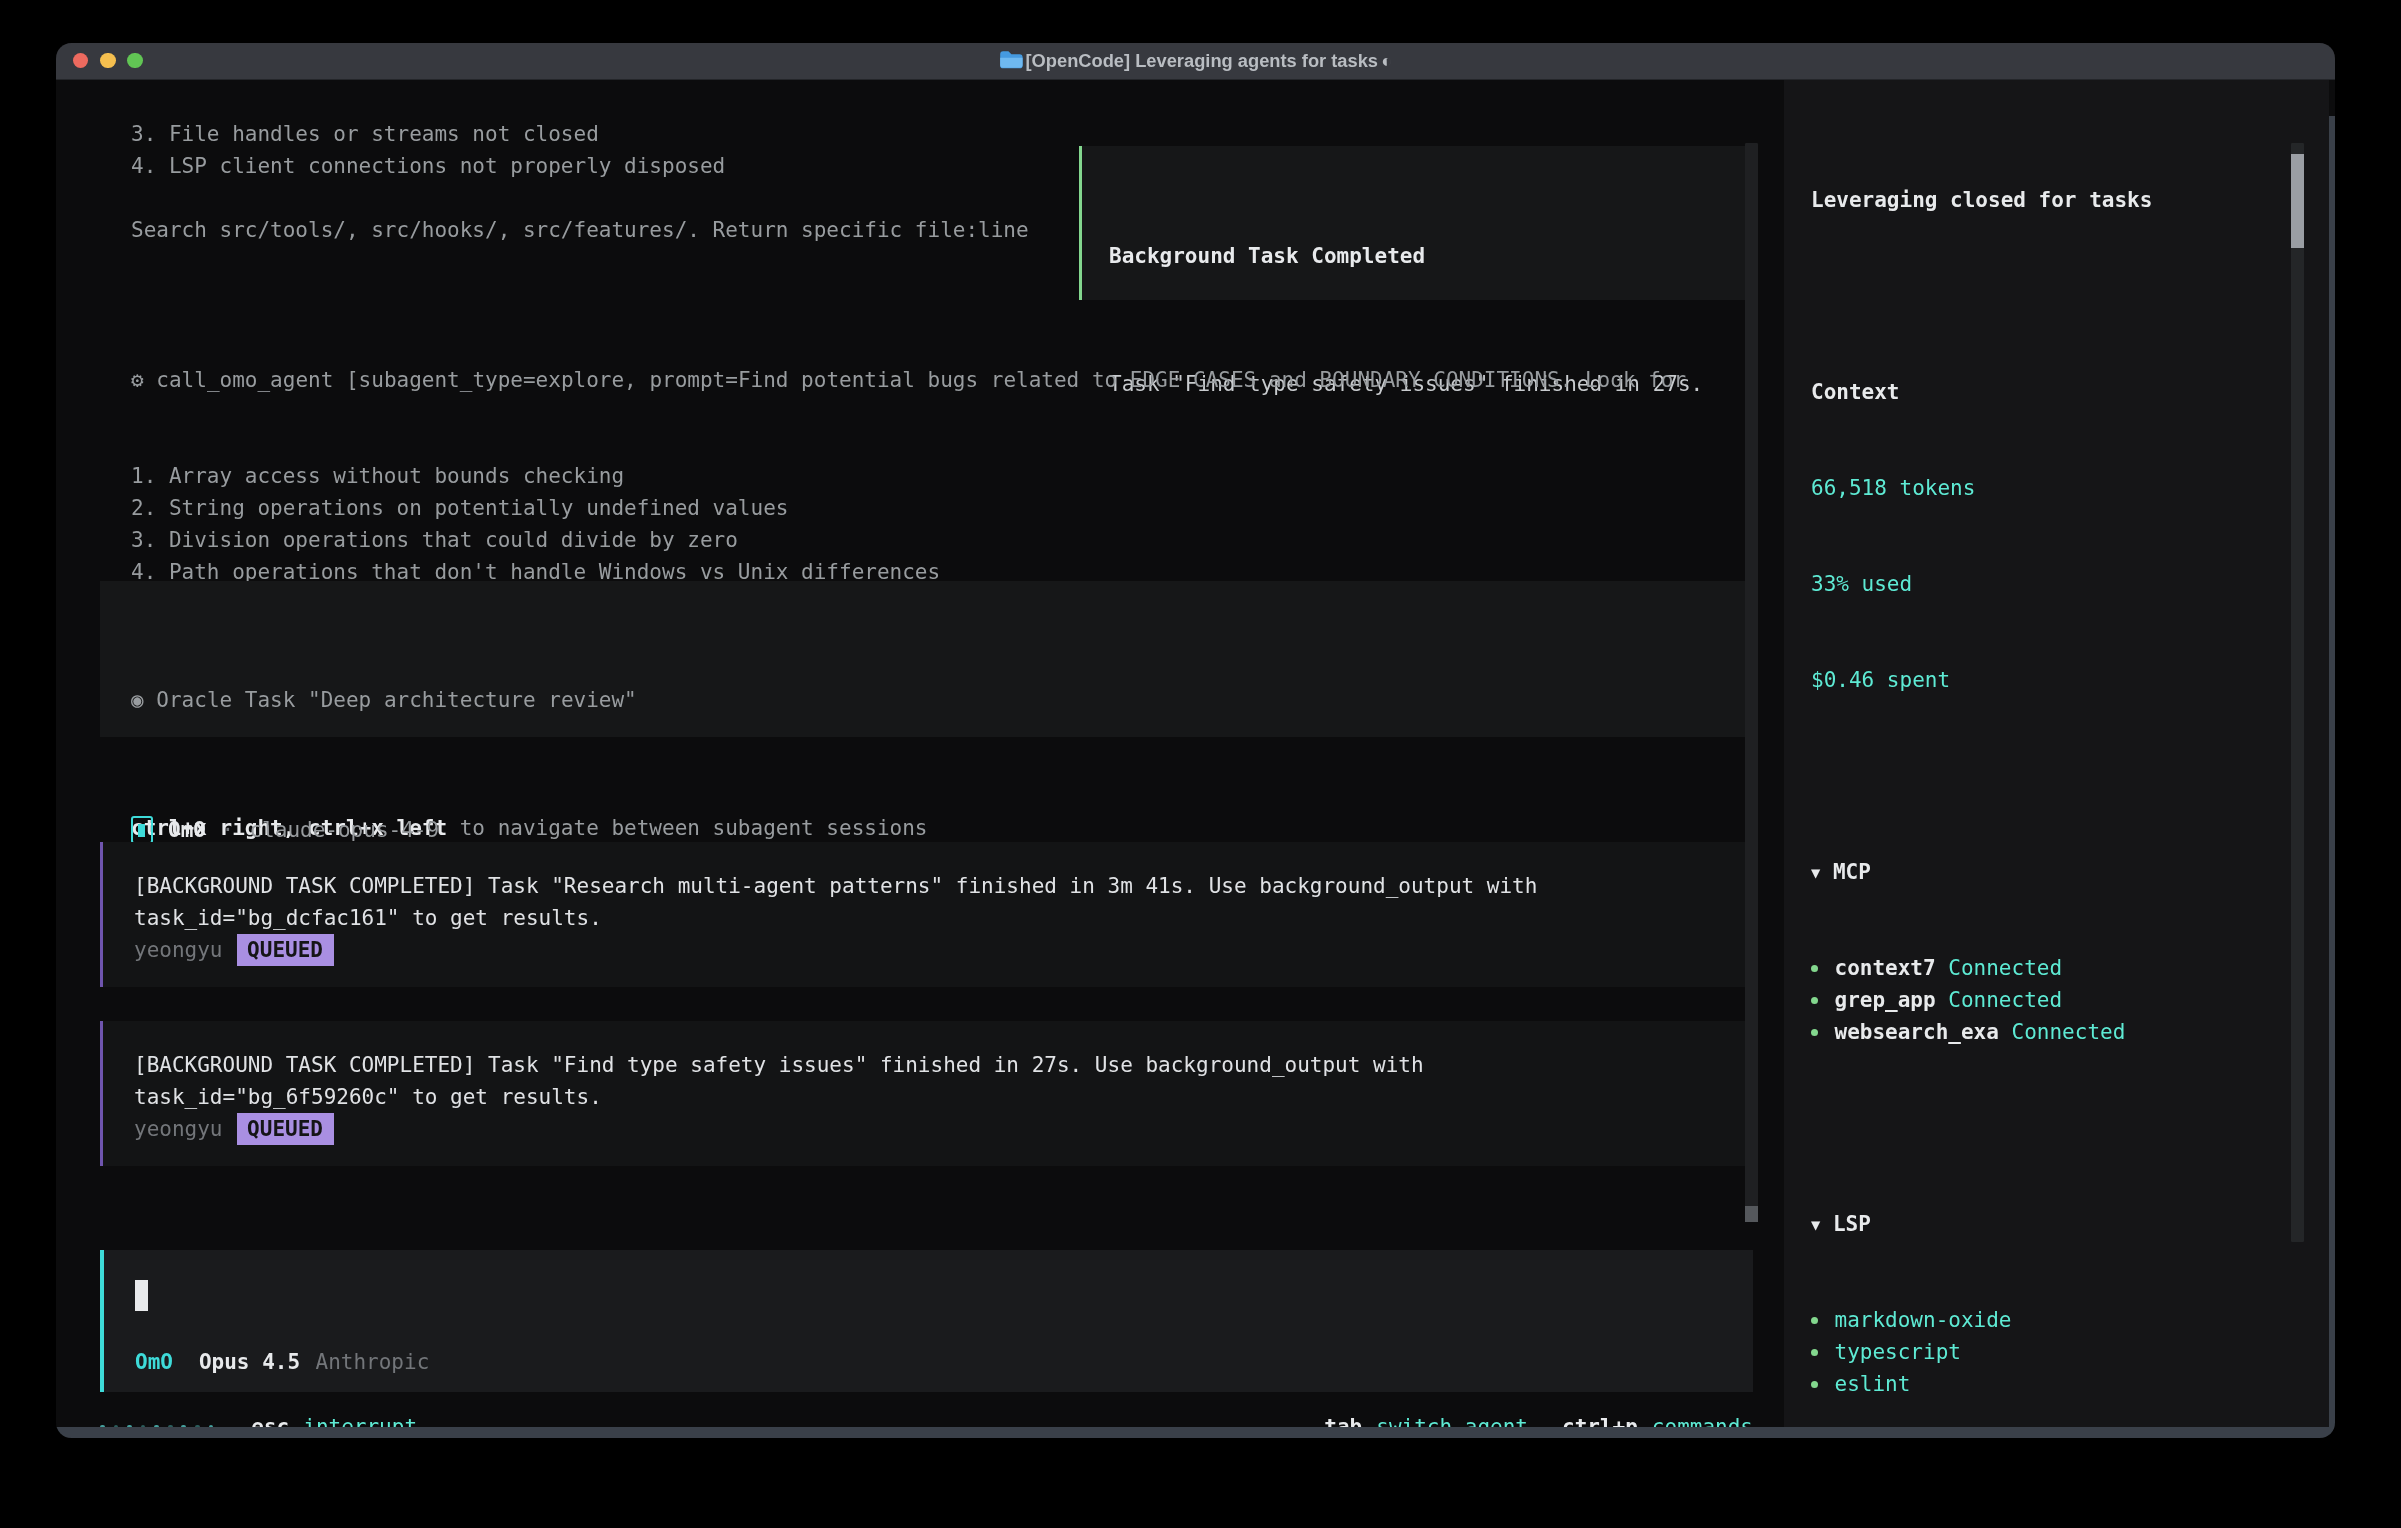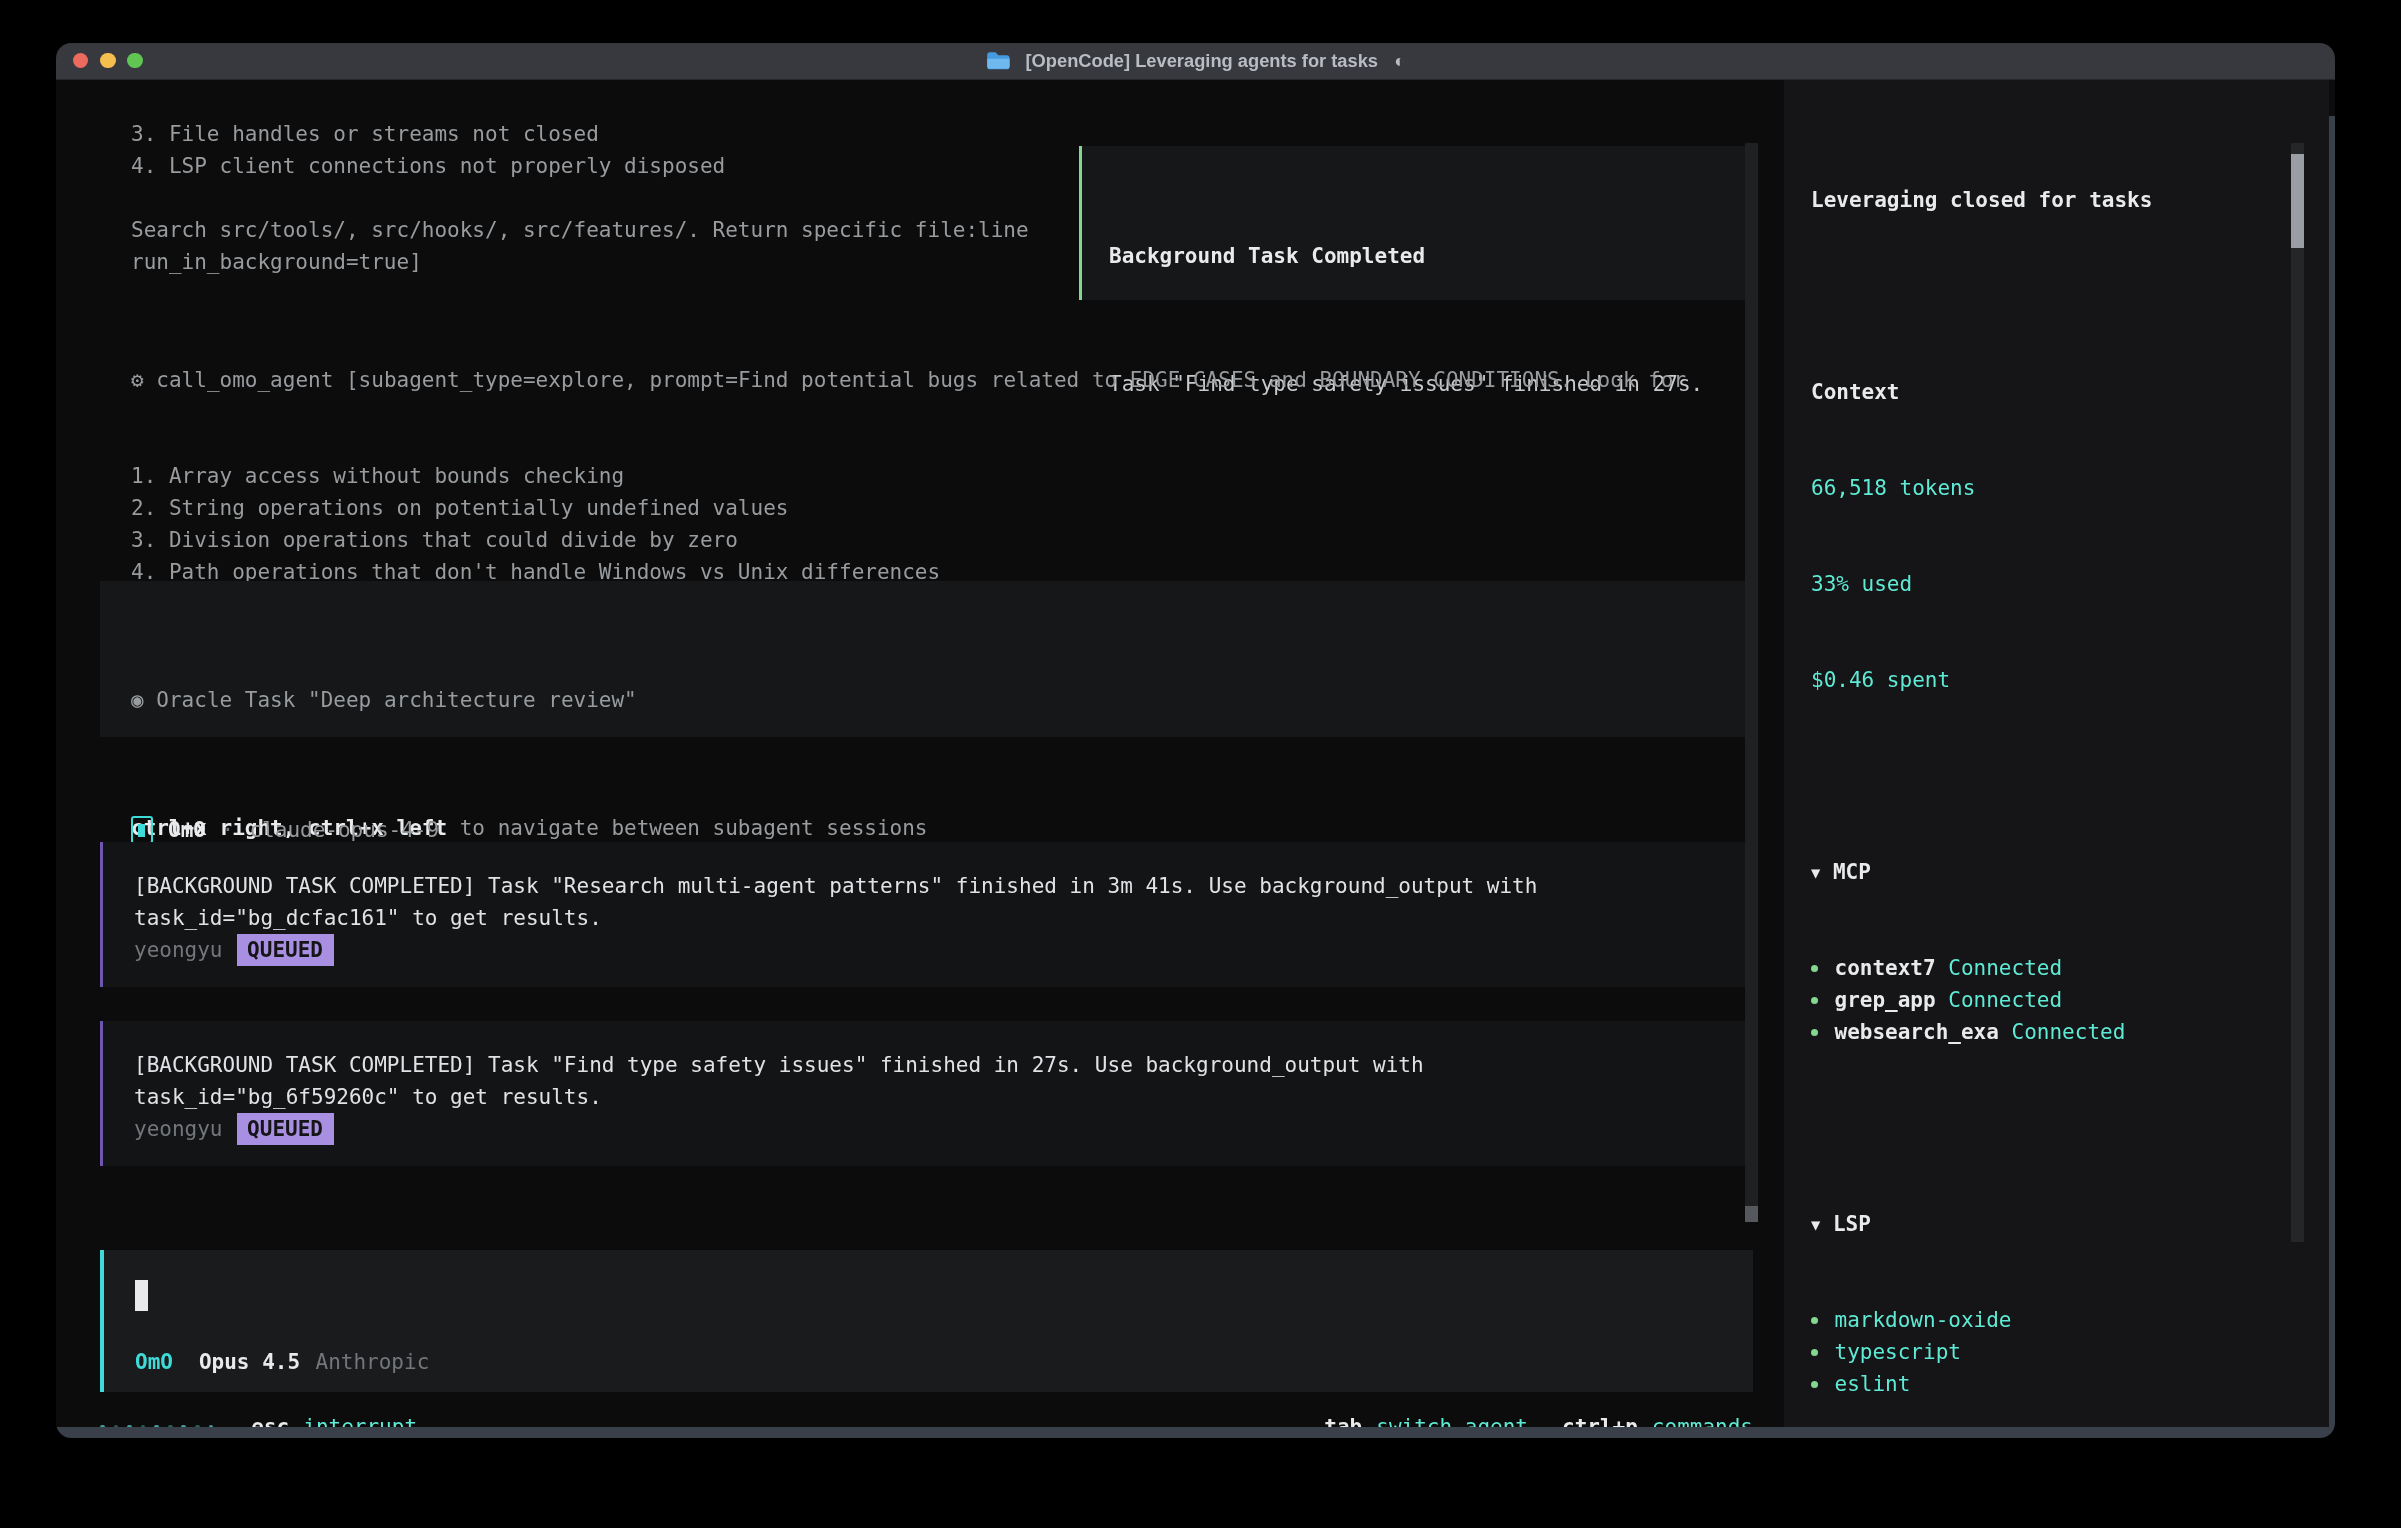--- a/index.html
+++ b/index.html
@@ -3,21 +3,21 @@
 <meta charset="utf-8">
 <style>
   html,body{margin:0;padding:0;background:#000;width:2401px;height:1528px;overflow:hidden;}
   .mono{font-family:"DejaVu Sans Mono",monospace;font-size:21px;line-height:32px;white-space:pre;}
   .sans{font-family:"Liberation Sans",sans-serif;}
 
   .window{position:absolute;left:56px;top:43px;width:2279px;height:1395px;background:#0c0c0d;border-radius:15.4px;overflow:hidden;}
   .titlebar{position:absolute;left:0;top:0;width:2279px;height:36px;background:#37393f;border-bottom:1.2px solid #24262a;display:flex;align-items:center;justify-content:center;}
   .traffic{position:absolute;left:17px;top:10px;display:flex;gap:11.8px;}
   .tl{width:15.4px;height:15.4px;border-radius:50%;}
-  .title-wrap{display:flex;align-items:center;gap:16px;}
+  .title-wrap{display:flex;align-items:flex-start;gap:3px;}
   .titletext{font-size:18.3px;font-weight:bold;color:#b9bdc2;}
 
   .content{position:absolute;left:0;top:37px;width:2279px;height:1100px;}
   .main{position:absolute;left:0;top:0;width:1728px;height:1347px;background:#0c0c0d;}
   .sidebar{position:absolute;left:1728px;top:0;width:545px;height:1347px;background:#151517;}
   .right-strip{position:absolute;right:0;top:36px;width:5.9px;height:1358px;background:#3a4049;}
   .bottom-strip{position:absolute;left:0;bottom:0;width:2279px;height:10.6px;background:#3a4049;border-radius:0 0 15.4px 15.4px;}
 
   .gray{color:#989c9f;}
   .white{color:#e0e2e5;}
@@ -85,21 +85,21 @@
       </span>
       <span class="titletext">[OpenCode] Leveraging agents for tasks</span>
       <span class="titletext">◐</span>
     </div>
   </div>
 
   <div class="content">
 
     <div class="main mono">
 
-      <div class="block-pre gray"><div class="line">3. File handles or streams not closed</div><div class="line">4. LSP client connections not properly disposed</div><div class="line">&nbsp;</div><div class="line">Search src/tools/, src/hooks/, src/features/. Return specific file:line</div><div class="line">run_in_background=true]</div></div>
+      <div class="block-pre gray"><div class="line">3. File handles or streams not closed</div><div class="line">4. LSP client connections not properly disposed</div><div class="line">&nbsp;</div><div class="line">Search src/tools/, src/hooks/, src/features/. Return specific file:line</div></div>
 
       <div class="toast">
         <div class="toast-title bwhite">Background Task Completed</div>
         <div class="toast-body">Task "Find type safety issues" finished in 27s.</div>
       </div>
 
       <div class="block-tool gray">
         <div class="line"><span>⚙</span><span> </span><span>call_omo_agent [subagent_type=explore, prompt=Find potential bugs related to EDGE CASES and BOUNDARY CONDITIONS. Look for</span></div>
         <div><div class="line">1. Array access without bounds checking</div><div class="line">2. String operations on potentially undefined values</div><div class="line">3. Division operations that could divide by zero</div><div class="line">4. Path operations that don't handle Windows vs Unix differences</div><div class="line">&nbsp;</div><div class="line">Search src/ directory. Return specific file:line references., description=Find edge case bugs, run_in_background=true]</div></div>
       </div>

